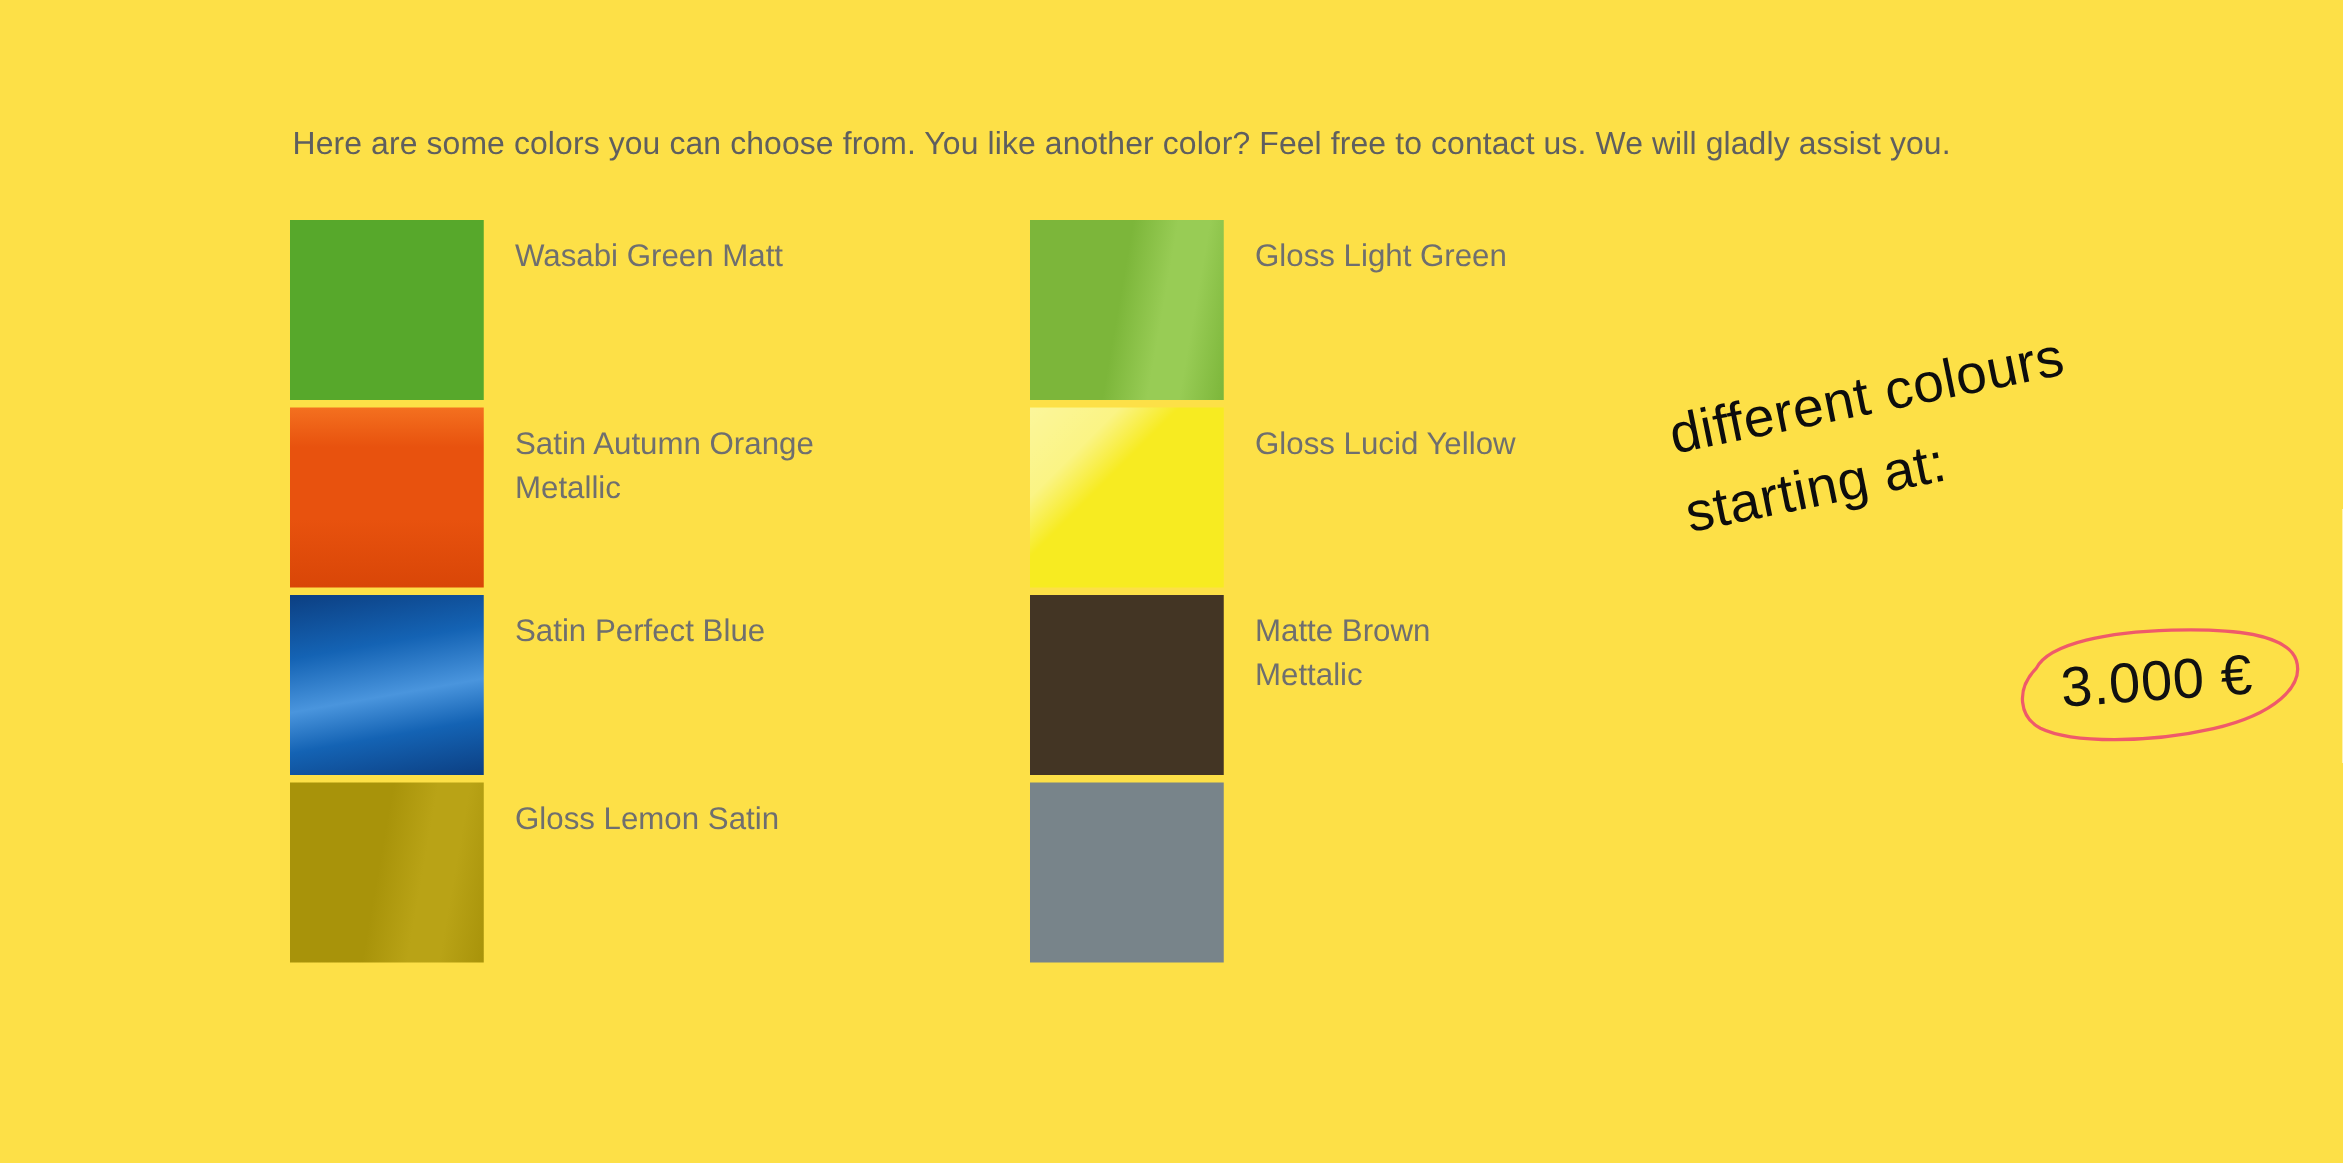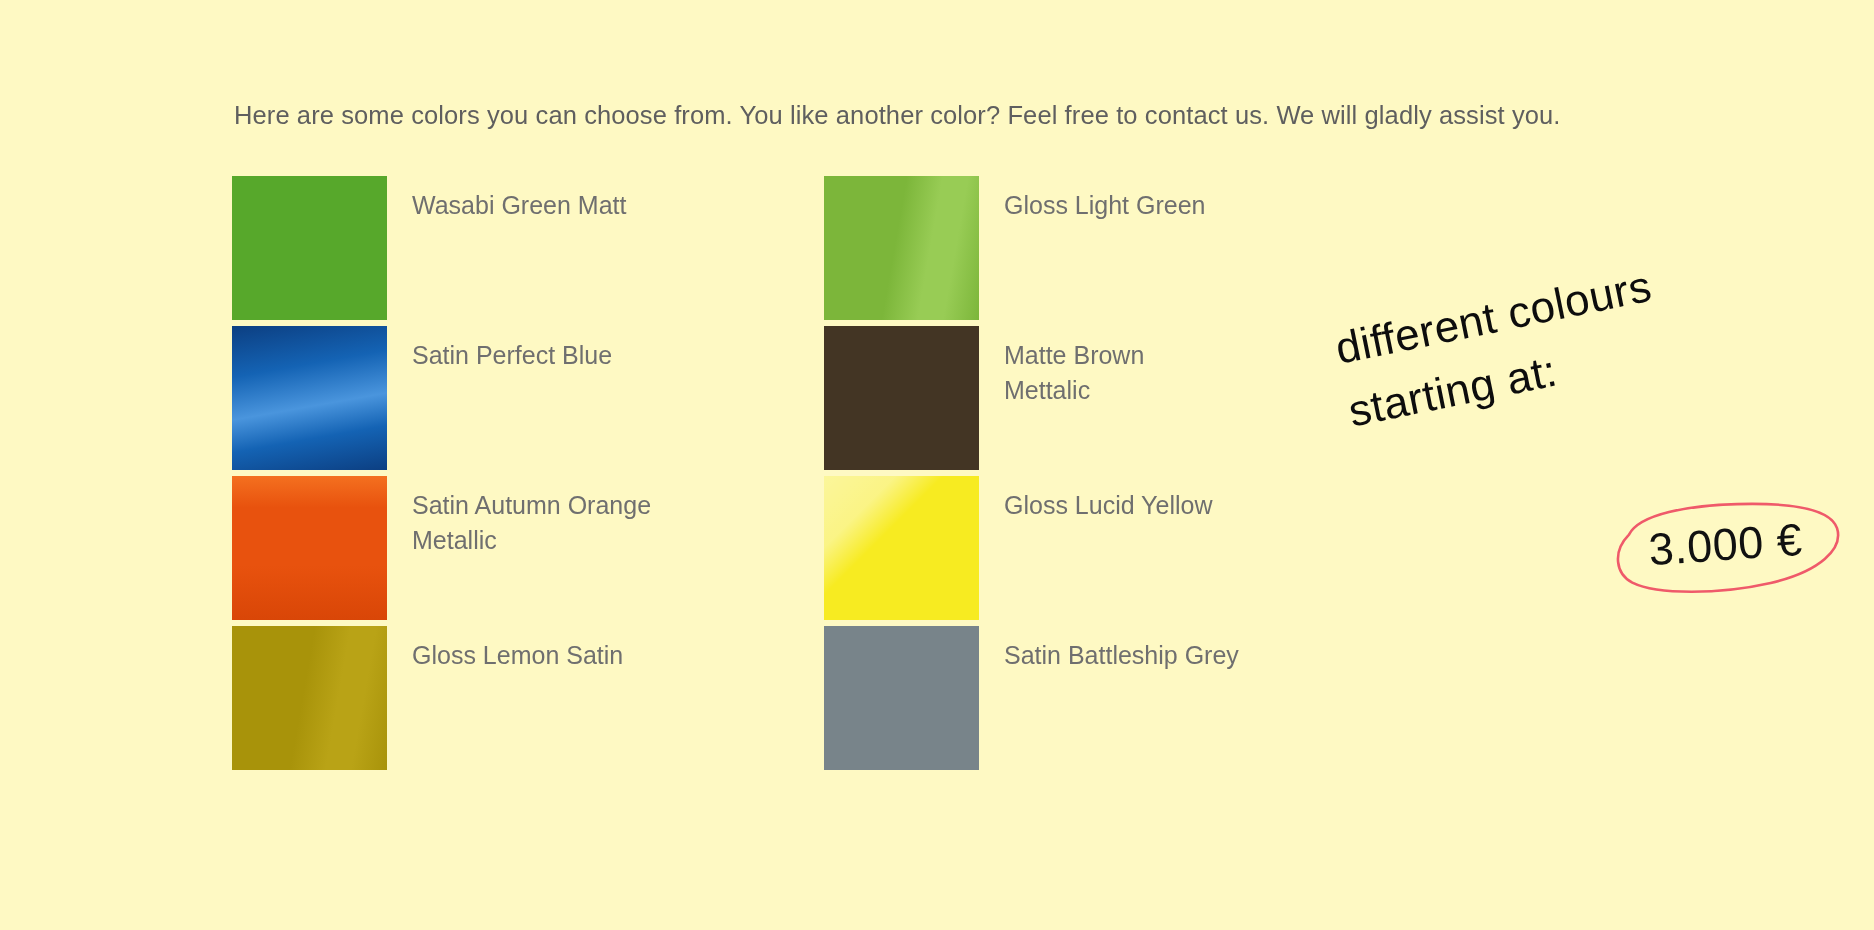--- a/index.html
+++ b/index.html
@@ -16,21 +16,21 @@
     overflow: hidden;
     color: #6b6b6b;
     -webkit-font-smoothing: antialiased;
   }
 
   #slide {
     position: absolute;
     left: 0; top: 0;
     width: 1874px;
     height: 930px;
-    background: #fef9c3;
+    background: #fde047;
   }
 
   
   .intro {
     position: absolute;
     left: 234px;
     top: 99px;
     width: 1360px;
     font-size: 25.5px;
     line-height: 32px;
@@ -190,54 +190,53 @@
         <div class="swatch-label">Gloss Light Green</div>
       </div>
       <div class="swatch-item col-left">
         <div class="swatch fin-matt" id="sw-0-left" title="Wasabi Green Matt" style="--c1: #57a82b; --c2: #6cbd3c; --c3: #4a9124;"></div>
         <div class="swatch-label">Wasabi Green Matt</div>
       </div>
     </div>
 
     <div class="grid-row">
       <div class="swatch-item col-left">
+        <div class="swatch fin-satin" id="sw-1-left" title="Satin Autumn Orange Mettalic" style="--c1: #e8520e; --c2: #f4701f; --c3: #d94607;"></div>
+        <div class="swatch-label">
+          <span>Satin Autumn Orange</span><br>
+          <span>Metallic</span>
+        </div>
+      </div>
+      <div class="swatch-item col-right">
+        <div class="swatch fin-gloss-corner" id="sw-1-right" title="Gloss Lucid Yellow" style="--c1: #f7eb21; --c2: #fdf56a; --c3: #e8d913;"></div>
+        <div class="swatch-label">Gloss Lucid Yellow</div>
+      </div>
+    </div>
+
+    <div class="grid-row">
+      <div class="swatch-item col-left">
         <div class="swatch fin-satin-sweep" id="sw-2-left" title="Satin Perfect Blue" style="--c1: #1463b4; --c2: #4a95dd; --c3: #0c3f82;"></div>
         <div class="swatch-label">Satin Perfect Blue</div>
       </div>
       <div class="swatch-item col-right">
         <div class="swatch fin-matt" id="sw-2-right" title="Matte Brown Mettalic" style="--c1: #433524; --c2: #4d3e2c; --c3: #3a2d1e;"></div>
         <div class="swatch-label">
           <span>Matte Brown</span><br>
           <span>Mettalic</span>
         </div>
       </div>
     </div>
 
     <div class="grid-row">
       <div class="swatch-item col-left">
-        <div class="swatch fin-satin" id="sw-1-left" title="Satin Autumn Orange Mettalic" style="--c1: #e8520e; --c2: #f4701f; --c3: #d94607;"></div>
-        <div class="swatch-label">
-          <span>Satin Autumn Orange</span><br>
-          <span>Metallic</span>
-        </div>
-      </div>
-      <div class="swatch-item col-right">
-        <div class="swatch fin-gloss-corner" id="sw-1-right" title="Gloss Lucid Yellow" style="--c1: #f7eb21; --c2: #fdf56a; --c3: #e8d913;"></div>
-        <div class="swatch-label">Gloss Lucid Yellow</div>
-      </div>
-    </div>
-
-    <div class="grid-row">
-      <div class="swatch-item col-left">
         <div class="swatch fin-gloss" id="sw-3-left" title="Gloss Lemon Sting" style="--c1: #a8930a; --c2: #b9a316; --c3: #978306;"></div>
         <div class="swatch-label">Gloss Lemon Satin</div>
       </div>
       <div class="swatch-item col-right">
         <div class="swatch fin-solid" id="sw-3-right" title="Satin Battleship Grey" style="--c1: #78848a; --c2: #8a969b; --c3: #6b777d;"></div>
-        <div class="swatch-label">Satin Battleship Grey</div>
       </div>
     </div>
 
   </div>
 
   <div class="annotation" style="color: rgb(13, 13, 13);">
     <span class="line1">different colours</span>
     <span class="line2">starting at:</span>
   </div>
 

